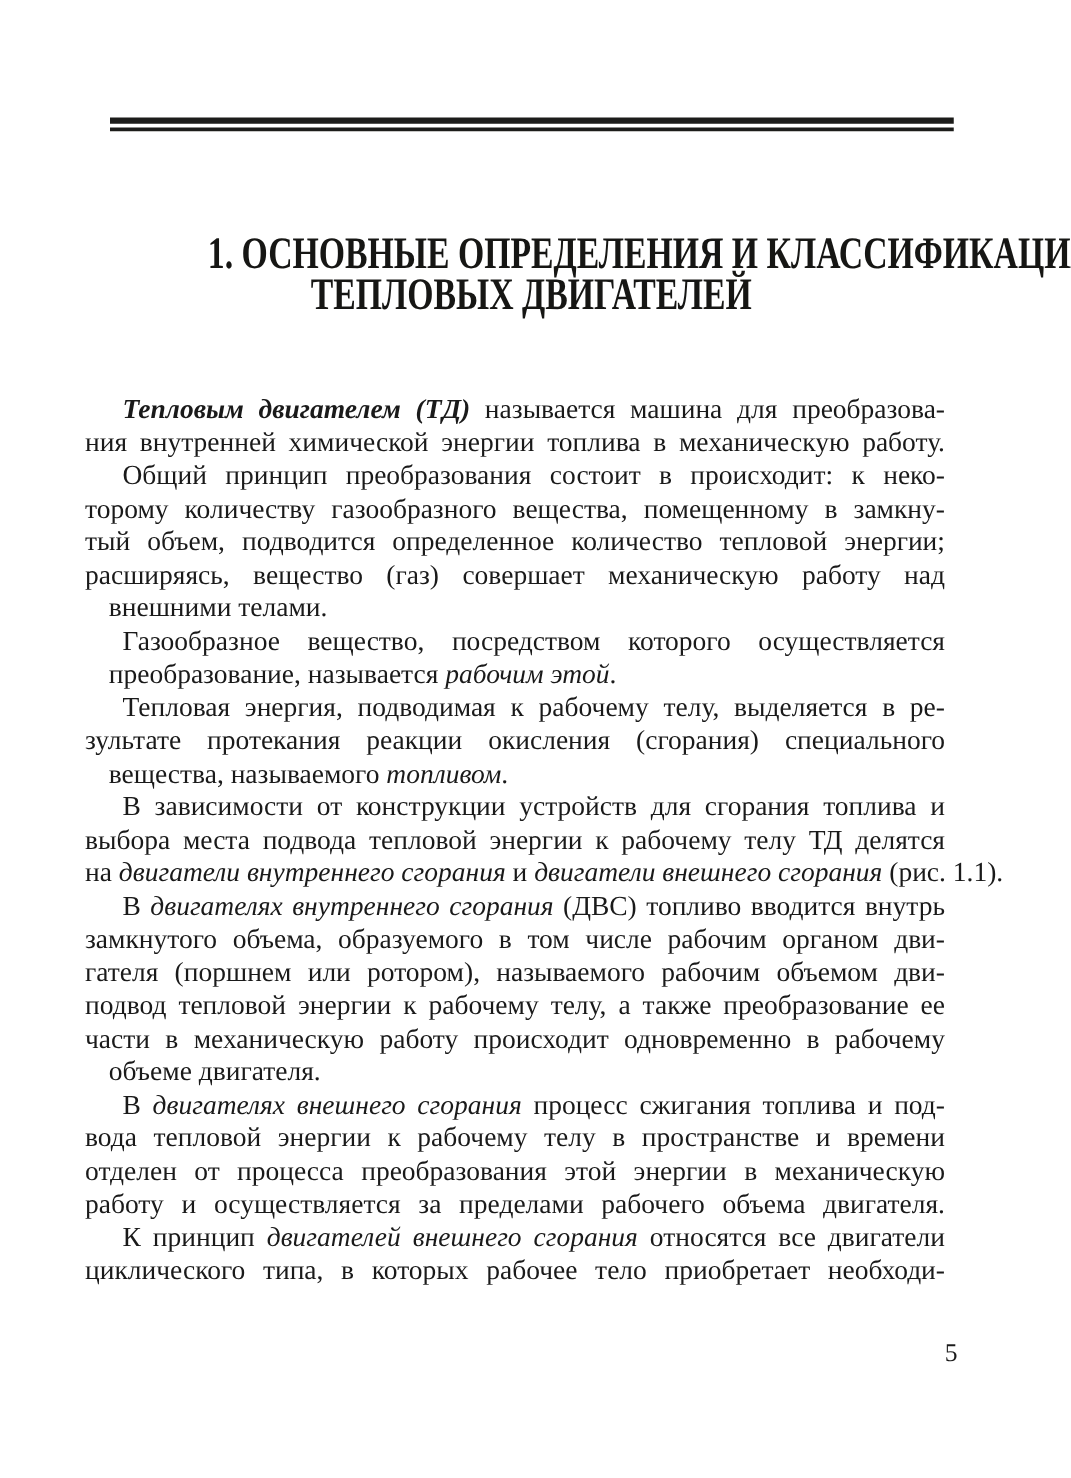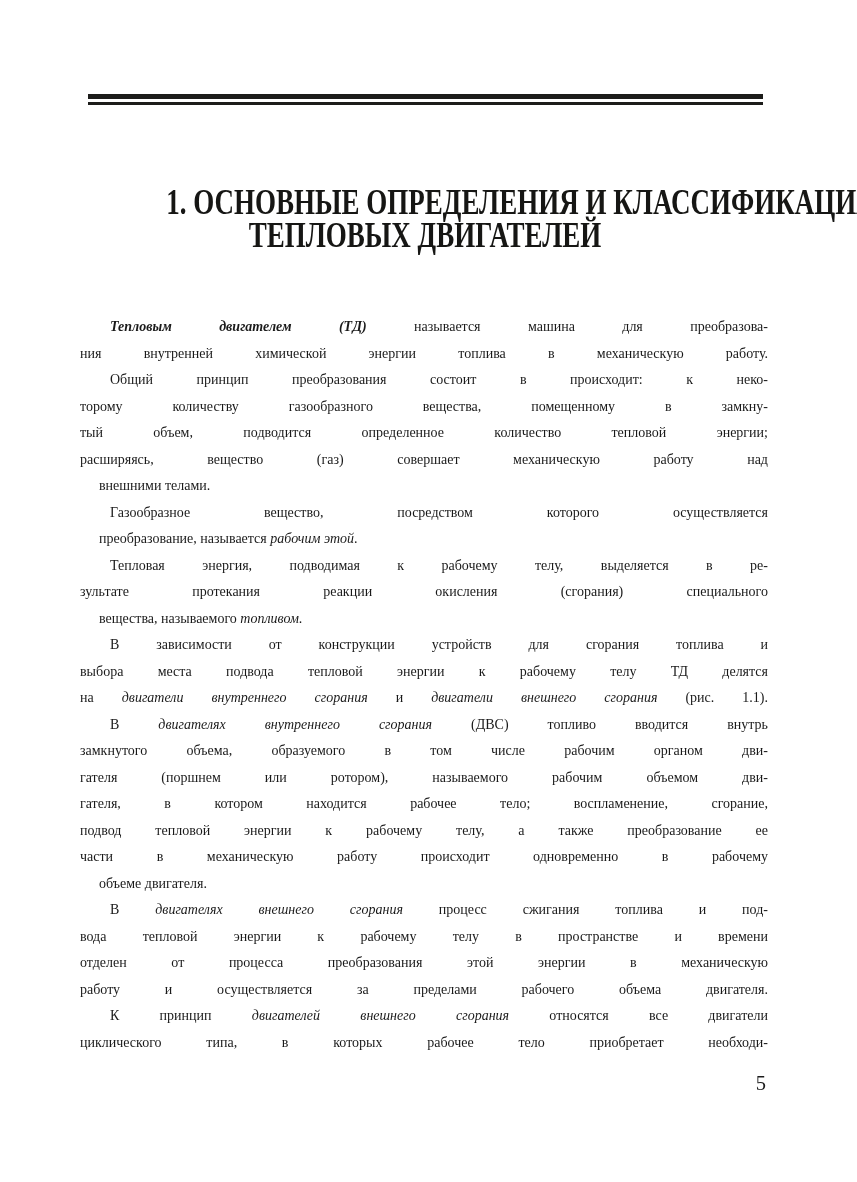--- a/index.html
+++ b/index.html
@@ -39,24 +39,24 @@
   .title-line {
     display: block;
     white-space: nowrap;
     transform: scaleX(0.75);
     transform-origin: 50% 50%;
   }
 
   
   .bodytext {
     position: absolute;
-    left: 80px;
+    left: 68px;
     top: 314px;
     width: 688px;
-    font-size: 14px;
+    font-size: 22px;
   }
   .line {
     height: 26.5px;
     line-height: 26.5px;
     text-align: justify;
     text-align-last: justify;
     white-space: nowrap;
   }
   .line.indent { padding-left: 30px; }
   .line.lastline { text-align-last: left; margin-left: 19px; }
@@ -100,21 +100,20 @@
       <div class="line lastline"><span class="rn">преобразование, называется </span><span class="ri">рабочим этой</span><span class="rn">.</span></div>
       <div class="line indent"><span class="rn">Тепловая энергия, подводимая к рабочему телу, выделяется в ре-</span></div>
       <div class="line"><span class="rn">зультате протекания реакции окисления (сгорания) специального</span></div>
       <div class="line lastline"><span class="rn">вещества, называемого </span><span class="ri">топливом</span><span class="rn">.</span></div>
       <div class="line indent"><span class="rn">В зависимости от конструкции устройств для сгорания топлива и</span></div>
       <div class="line"><span class="rn">выбора места подвода тепловой энергии к рабочему телу ТД делятся</span></div>
       <div class="line"><span class="rn">на </span><span class="ri">двигатели внутреннего сгорания</span><span class="rn"> и </span><span class="ri">двигатели внешнего сгорания</span><span class="rn"> (рис. 1.1).</span></div>
       <div class="line indent"><span class="rn">В </span><span class="ri">двигателях внутреннего сгорания</span><span class="rn"> (ДВС) топливо вводится внутрь</span></div>
       <div class="line"><span class="rn">замкнутого объема, образуемого в том числе рабочим органом дви-</span></div>
       <div class="line"><span class="rn">гателя (поршнем или ротором), называемого рабочим объемом дви-</span></div>
-      <div class="line"><span class="rn">гателя, в котором находится рабочее тело; воспламенение, сгорание,</span></div>
       <div class="line"><span class="rn">подвод тепловой энергии к рабочему телу, а также преобразование ее</span></div>
       <div class="line"><span class="rn">части в механическую работу происходит одновременно в рабочему</span></div>
       <div class="line lastline"><span class="rn">объеме двигателя.</span></div>
       <div class="line indent"><span class="rn">В </span><span class="ri">двигателях внешнего сгорания</span><span class="rn"> процесс сжигания топлива и под-</span></div>
       <div class="line"><span class="rn">вода тепловой энергии к рабочему телу в пространстве и времени</span></div>
       <div class="line"><span class="rn">отделен от процесса преобразования этой энергии в механическую</span></div>
       <div class="line"><span class="rn">работу и осуществляется за пределами рабочего объема двигателя.</span></div>
       <div class="line indent"><span class="rn">К принцип </span><span class="ri">двигателей внешнего сгорания</span><span class="rn"> относятся все двигатели</span></div>
       <div class="line"><span class="rn">циклического типа, в которых рабочее тело приобретает необходи-</span></div>
     </div>

